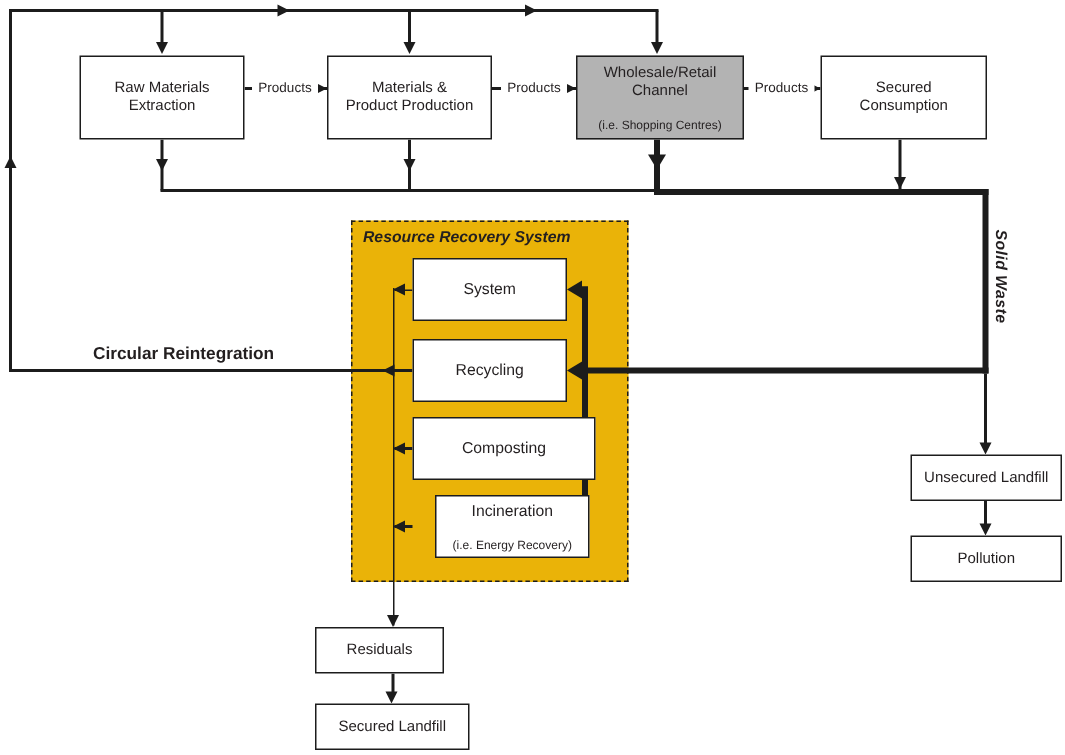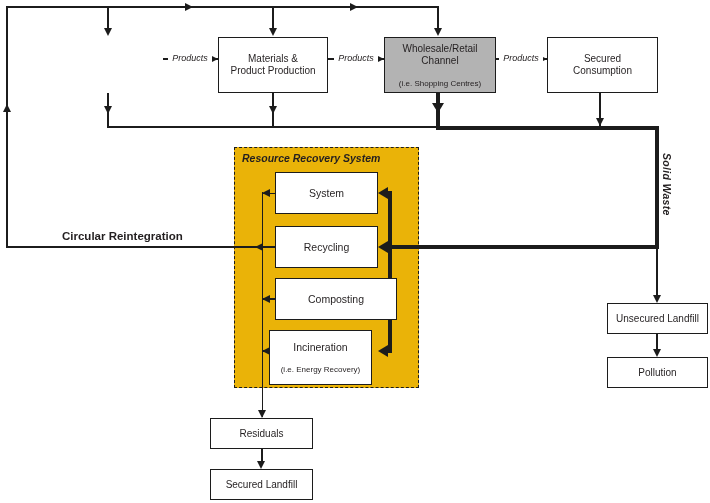--- a/index.html
+++ b/index.html
@@ -34,21 +34,21 @@
   
   .ah{position:absolute;width:0;height:0;}
   .ah-d{border-left:4px solid transparent;border-right:4px solid transparent;border-top:8px solid #1c1c1c;}
   .ah-u{border-left:4px solid transparent;border-right:4px solid transparent;border-bottom:8px solid #1c1c1c;}
   .ah-l{border-top:4px solid transparent;border-bottom:4px solid transparent;border-right:8px solid #1c1c1c;}
   .ah-r{border-top:4px solid transparent;border-bottom:4px solid transparent;border-left:8px solid #1c1c1c;}
   .ah-d.big{border-left-width:6px;border-right-width:6px;border-top-width:10px;}
   .ah-l.big{border-top-width:6px;border-bottom-width:6px;border-right-width:10px;}
   
   .products{
-    position:absolute;font-size:9px;font-style:italic;background:#ffffff;
+    position:absolute;font-size:9px;background:#ffffff;
     text-align:center;height:13px;line-height:13px;white-space:nowrap;
   }
   .cr-label{
     position:absolute;font-size:11.5px;font-weight:600;white-space:nowrap;
   }
   .sw-label{
     position:absolute;writing-mode:vertical-rl;font-size:10.5px;
     font-style:italic;font-weight:600;white-space:nowrap;letter-spacing:0.3px;
   }
 </style>
@@ -123,20 +123,24 @@
   <div class="ah ah-d" style="left:258px;top:410px"></div>
 
   <div class="vline" style="left:261px;top:449px;height:14px"></div>
   <div class="ah ah-d" style="left:257px;top:461px"></div>
 
   <div class="vline" style="left:656px;top:249px;height:48px"></div>
   <div class="ah ah-d" style="left:653px;top:295px"></div>
   <div class="vline" style="left:656px;top:334px;height:17px"></div>
   <div class="ah ah-d" style="left:653px;top:349px"></div>
 
+  <div class="box" style="left:53px;top:37px;width:110px;height:56px">
+    <span>Raw Materials</span>
+    <span>Extraction</span>
+  </div>
 
   <div class="box" style="left:218px;top:37px;width:110px;height:56px">
     <span>Materials &amp;</span>
     <span>Product Production</span>
   </div>
 
   <div class="box gray" style="left:384px;top:37px;width:112px;height:56px">
     <span>Wholesale/Retail</span>
     <span>Channel</span>
     <span class="sub">(i.e. Shopping Centres)</span>
@@ -152,26 +156,26 @@
   </div>
 
   <div class="box rec" style="left:275px;top:226px;width:103px;height:42px">
     <span>Recycling</span>
   </div>
 
   <div class="box rec" style="left:275px;top:278px;width:122px;height:42px">
     <span>Composting</span>
   </div>
 
-  <div class="box rec" style="left:269px;top:330px;width:103px;height:55px">
+  <div class="box rec" style="left:290px;top:330px;width:103px;height:42px">
     <span>Incineration</span>
     <span class="sub">(i.e. Energy Recovery)</span>
   </div>
 
-  <div class="box" style="left:210px;top:418px;width:103px;height:31px">
+  <div class="box" style="left:210px;top:418px;width:86px;height:31px">
     <span>Residuals</span>
   </div>
 
   <div class="box" style="left:210px;top:469px;width:103px;height:31px">
     <span>Secured Landfill</span>
   </div>
 
   <div class="box" style="left:607px;top:303px;width:101px;height:31px">
     <span>Unsecured Landfill</span>
   </div>

